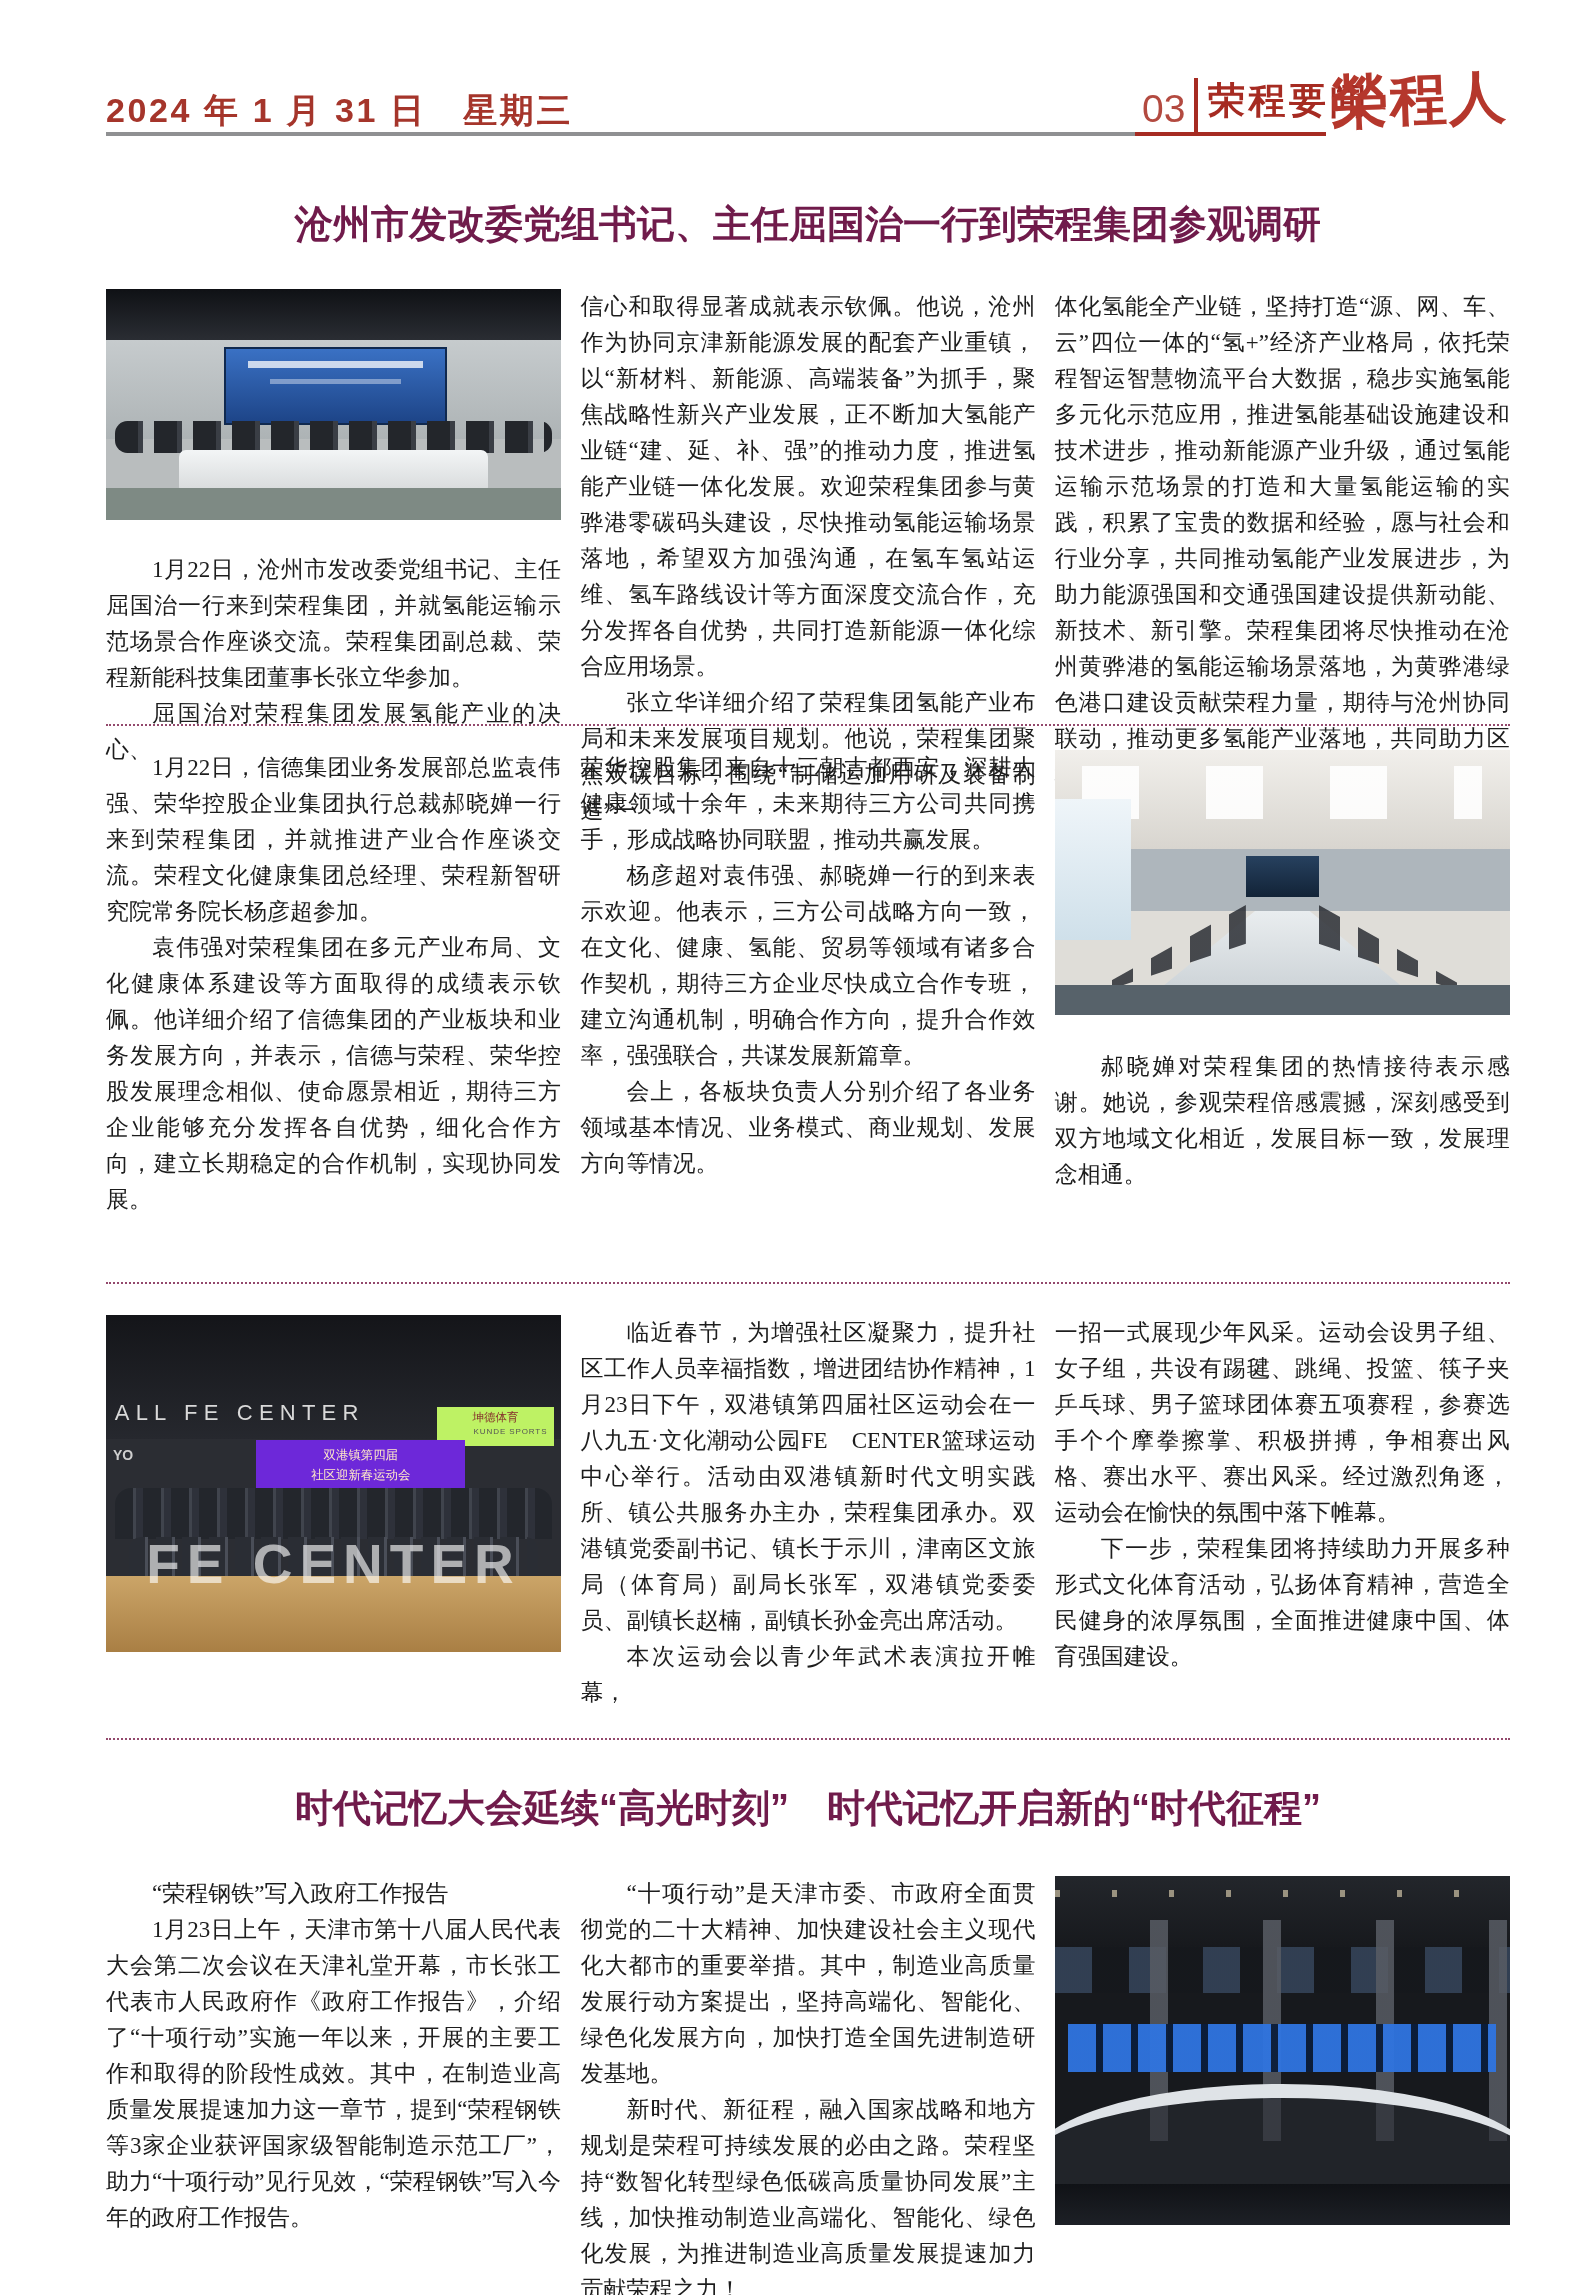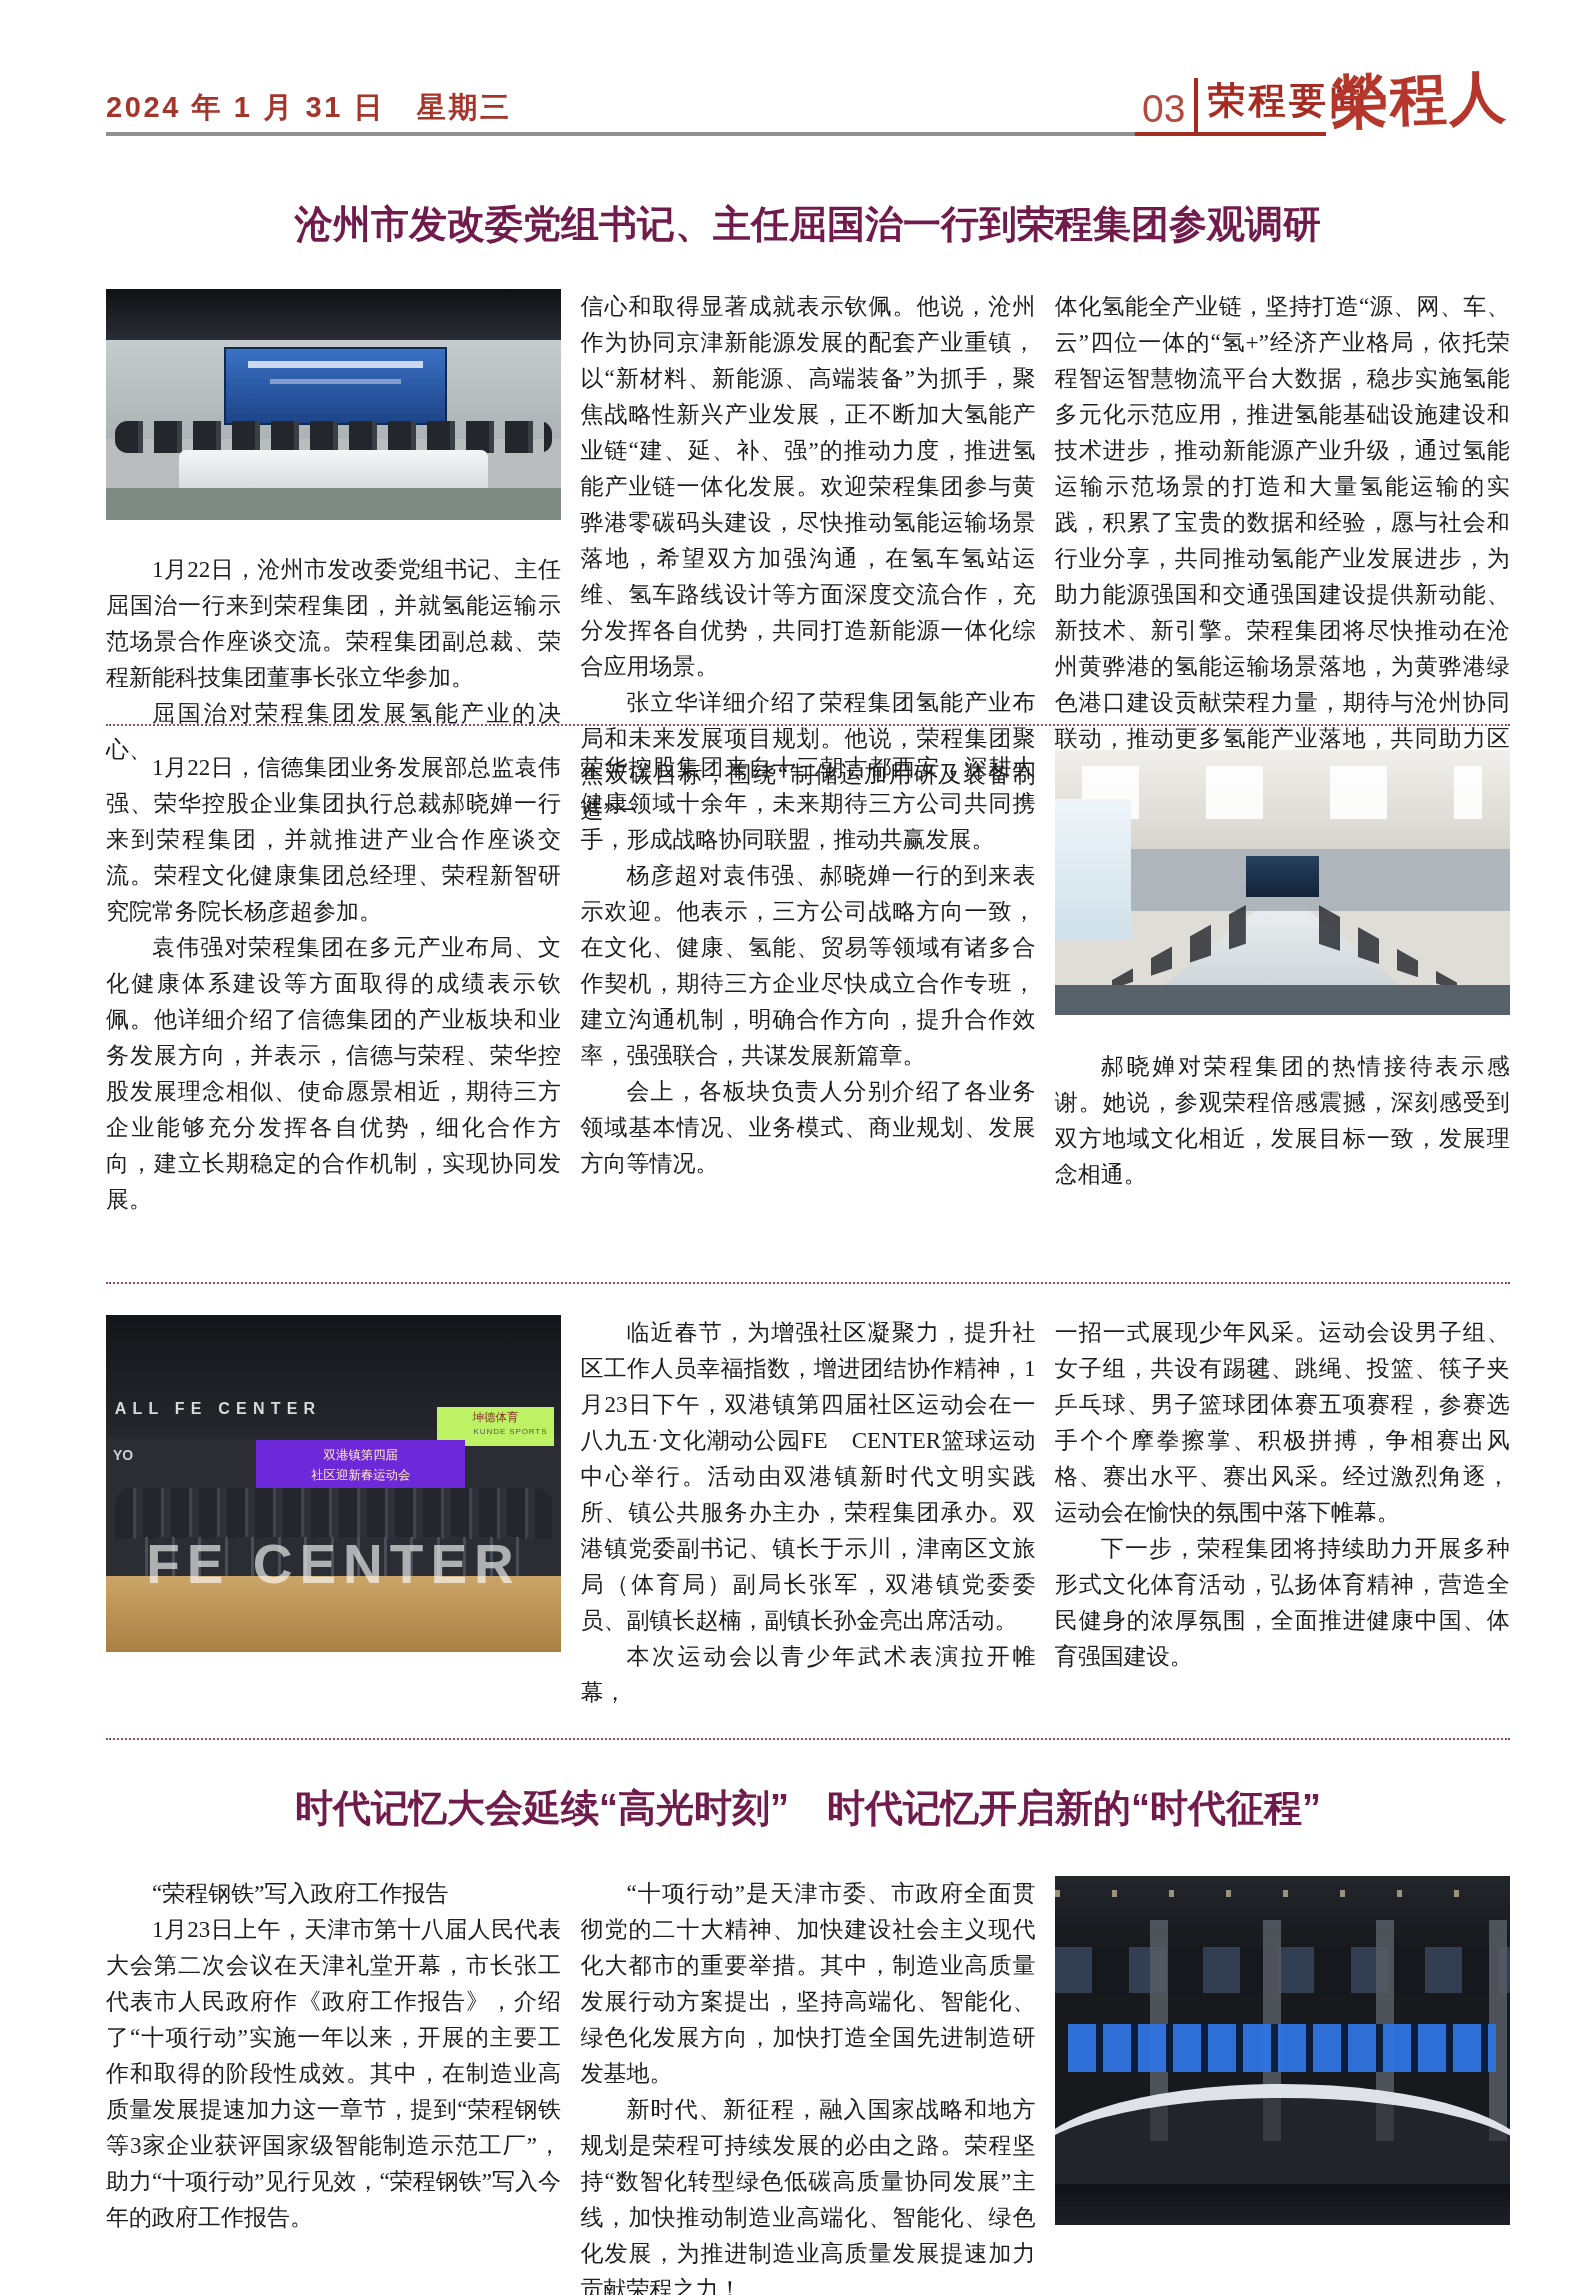--- a/index.html
+++ b/index.html
@@ -1,19 +1,19 @@
 <!DOCTYPE html>
 <html lang="zh" style="font-size:14px"><head>
 <meta charset="utf-8">
 <style>
   html,body{margin:0;padding:0;background:#ffffff;}
   .page{position:relative;width:1589px;height:2295px;background:#ffffff;overflow:hidden;
         font-family:"Liberation Serif","DejaVu Serif",serif;}
   
-  .masthead-date{position:absolute;left:106px;top:88px;font-size:29px;font-weight:600;
+  .masthead-date{position:absolute;left:106px;top:88px;font-size:34px;font-weight:600;
         color:#a5352b;letter-spacing:2.6px;font-family:"Liberation Sans","DejaVu Sans",sans-serif;}
   .rule-gray{position:absolute;left:106px;top:132px;width:1029px;height:4.4px;background:#8f9092;}
   .rule-red{position:absolute;left:1135px;top:132px;width:191px;height:4.4px;background:#a62b22;}
   .page-num{position:absolute;left:1142px;top:87px;font-size:39px;color:#b34a40;
         font-family:"Liberation Sans","DejaVu Sans",sans-serif;}
   .head-bar{position:absolute;left:1194px;top:78px;width:4.4px;height:57px;background:#a62b22;}
   .section-name{position:absolute;left:1208px;top:76px;font-size:37px;font-weight:700;color:#a62b22;
         letter-spacing:3.5px;font-family:"Liberation Sans","DejaVu Sans",sans-serif;}
   .logo{position:absolute;left:1331px;top:62px;font-size:57px;font-weight:700;color:#b5372c;
         transform:rotate(-2deg);letter-spacing:1.8px;font-family:"Liberation Serif","DejaVu Serif",serif;}
@@ -60,21 +60,21 @@
         background:repeating-linear-gradient(90deg,#2b2e34 0 21px,transparent 21px 39px);
         clip-path:polygon(0 100%,100% 0,100% 40%,0 100%);opacity:.85;}
   .ph2-people-r{right:4%;width:38%;top:155px;height:97px;
         background:repeating-linear-gradient(90deg,#2b2e34 0 21px,transparent 21px 39px);
         clip-path:polygon(0 0,100% 100%,0 40%);opacity:.85;}
   .ph2-floor{left:0;right:0;bottom:0;height:30px;background:#57626a;}
   
   .ph3{height:337px;background:#2b2d33;}
   .ph3-top{left:0;right:0;top:0;height:124px;background:linear-gradient(#141519,#26282e),
         repeating-linear-gradient(90deg,rgba(255,255,255,.05) 0 3.5px,transparent 3.5px 53px);}
-  .ph3-walltext{left:8.8px;top:85px;color:#d9d9d9;font-size:16px;font-weight:700;letter-spacing:6.2px;
+  .ph3-walltext{left:8.8px;top:85px;color:#d9d9d9;font-size:22px;font-weight:400;letter-spacing:6.2px;
         font-family:"Liberation Sans","DejaVu Sans",sans-serif;}
   .ph3-yo{left:7px;top:132px;color:#cfcfcf;font-size:14px;font-weight:700;
         font-family:"Liberation Sans","DejaVu Sans",sans-serif;}
   .ph3-sign{right:7px;top:92px;width:117px;height:35px;background:#bef264;color:#86322d;
         text-align:center;font-size:11.5px;line-height:13.2px;padding-top:4.4px;
         font-family:"Liberation Sans","DejaVu Sans",sans-serif;}
   .ph3-sign small{display:block;color:#555;font-size:8px;letter-spacing:0.9px;padding-left:30px;}
   .ph3-banner{left:33%;width:46%;top:125px;height:51px;background:#6d28d9;color:#ffe9c8;
         text-align:center;font-size:12.4px;line-height:19.4px;padding-top:6.2px;
         font-family:"Liberation Sans","DejaVu Sans",sans-serif;}

